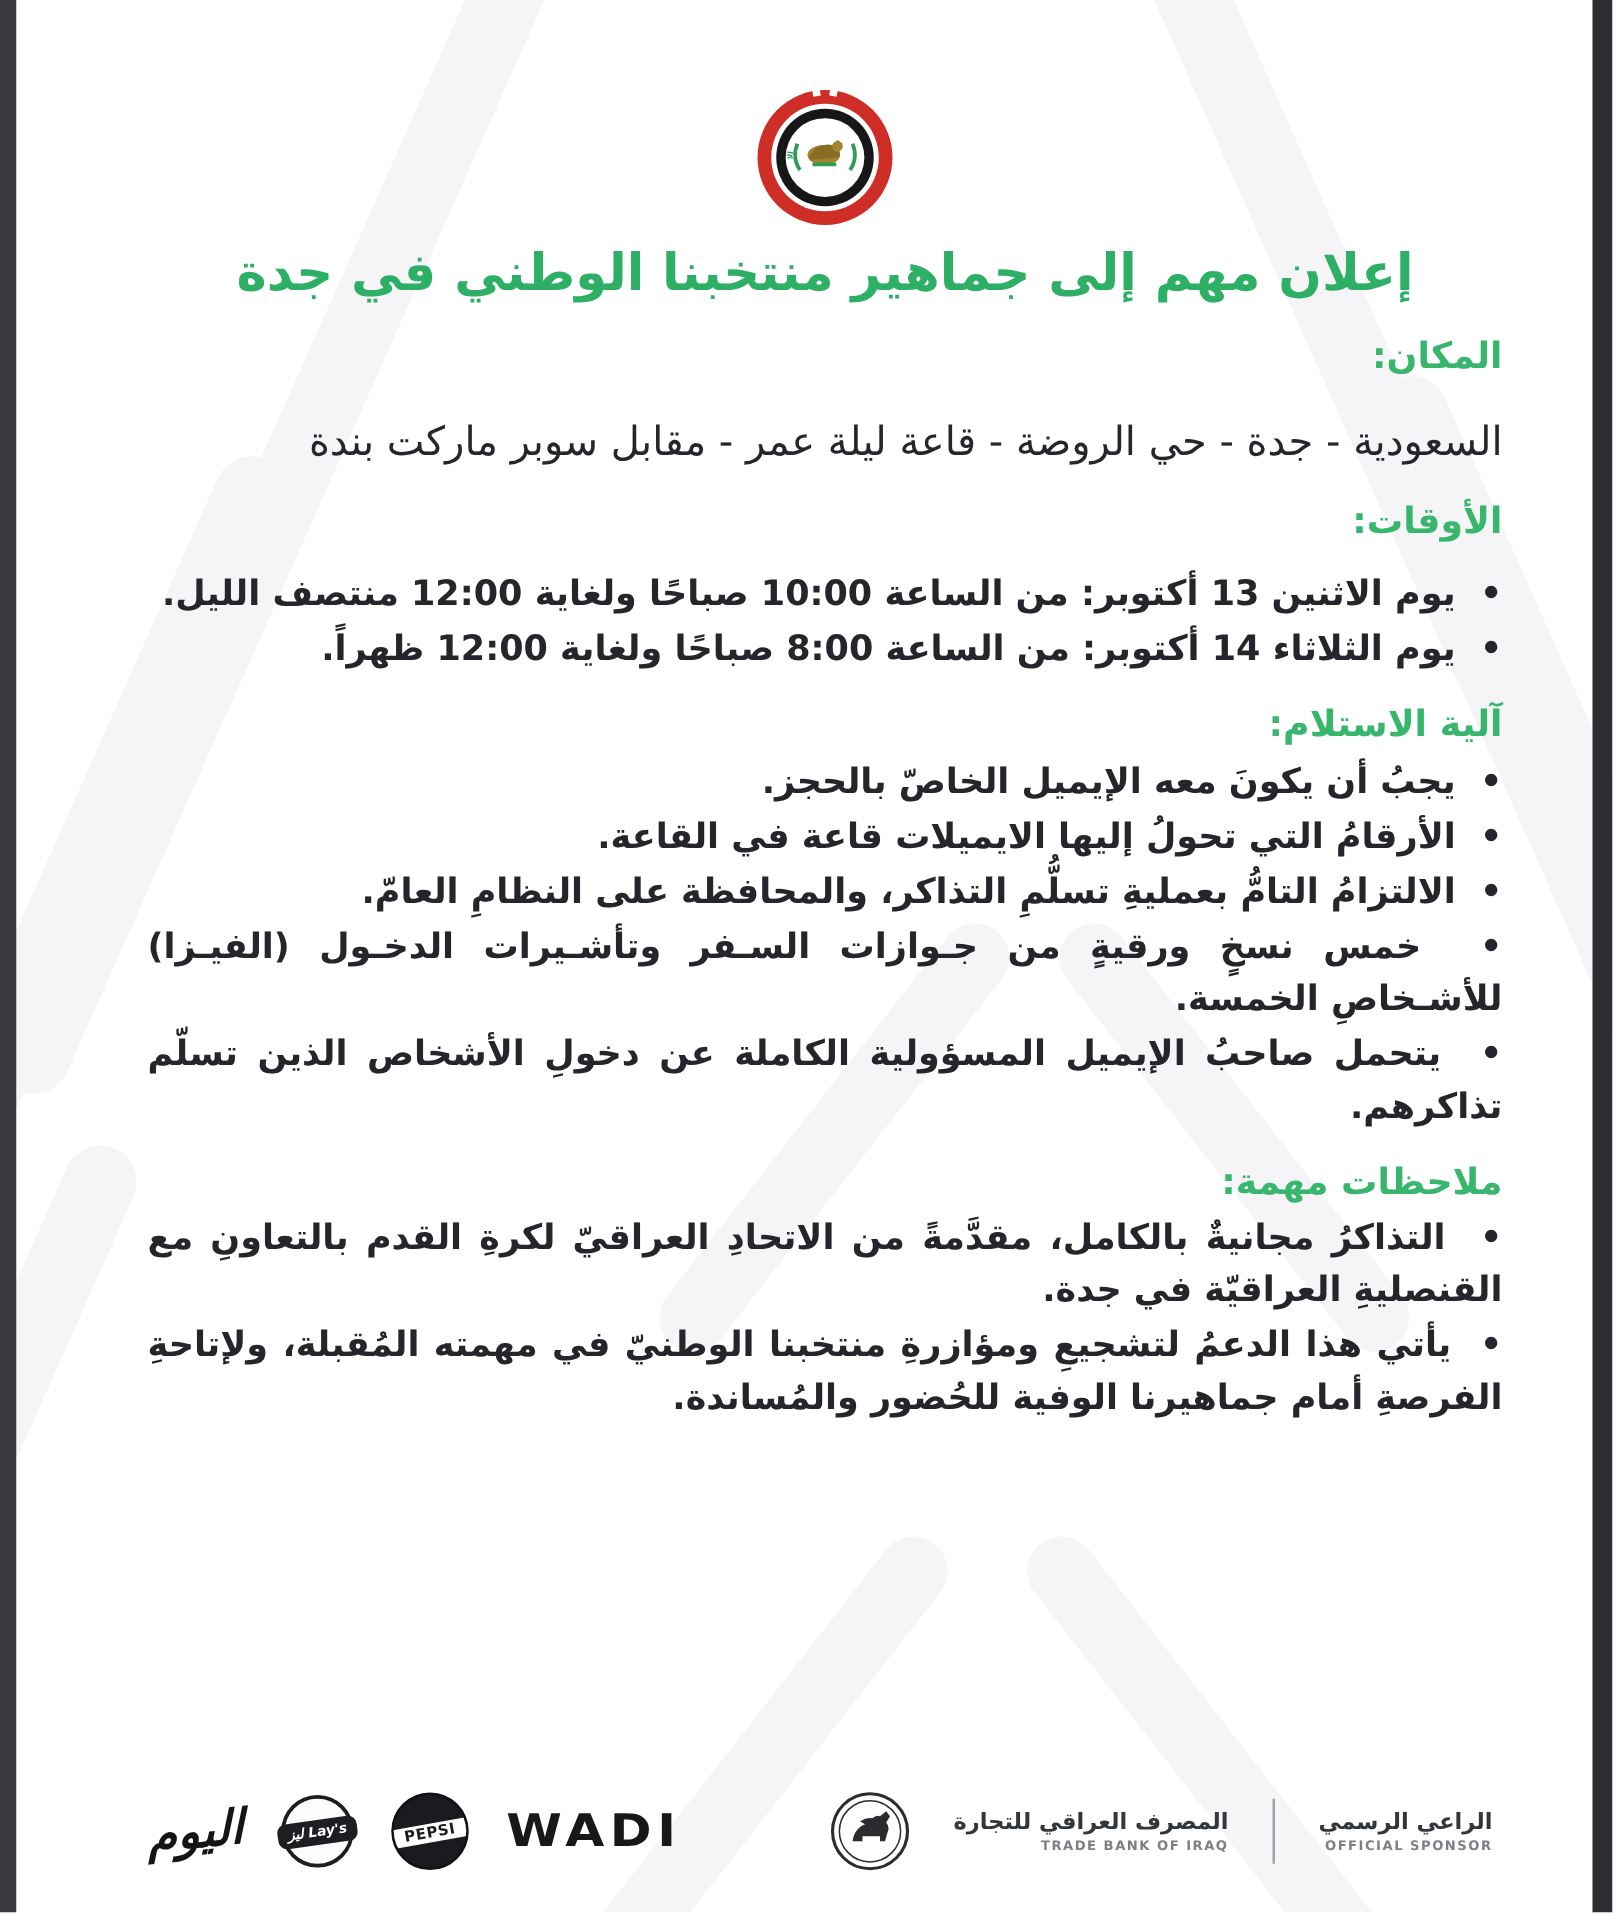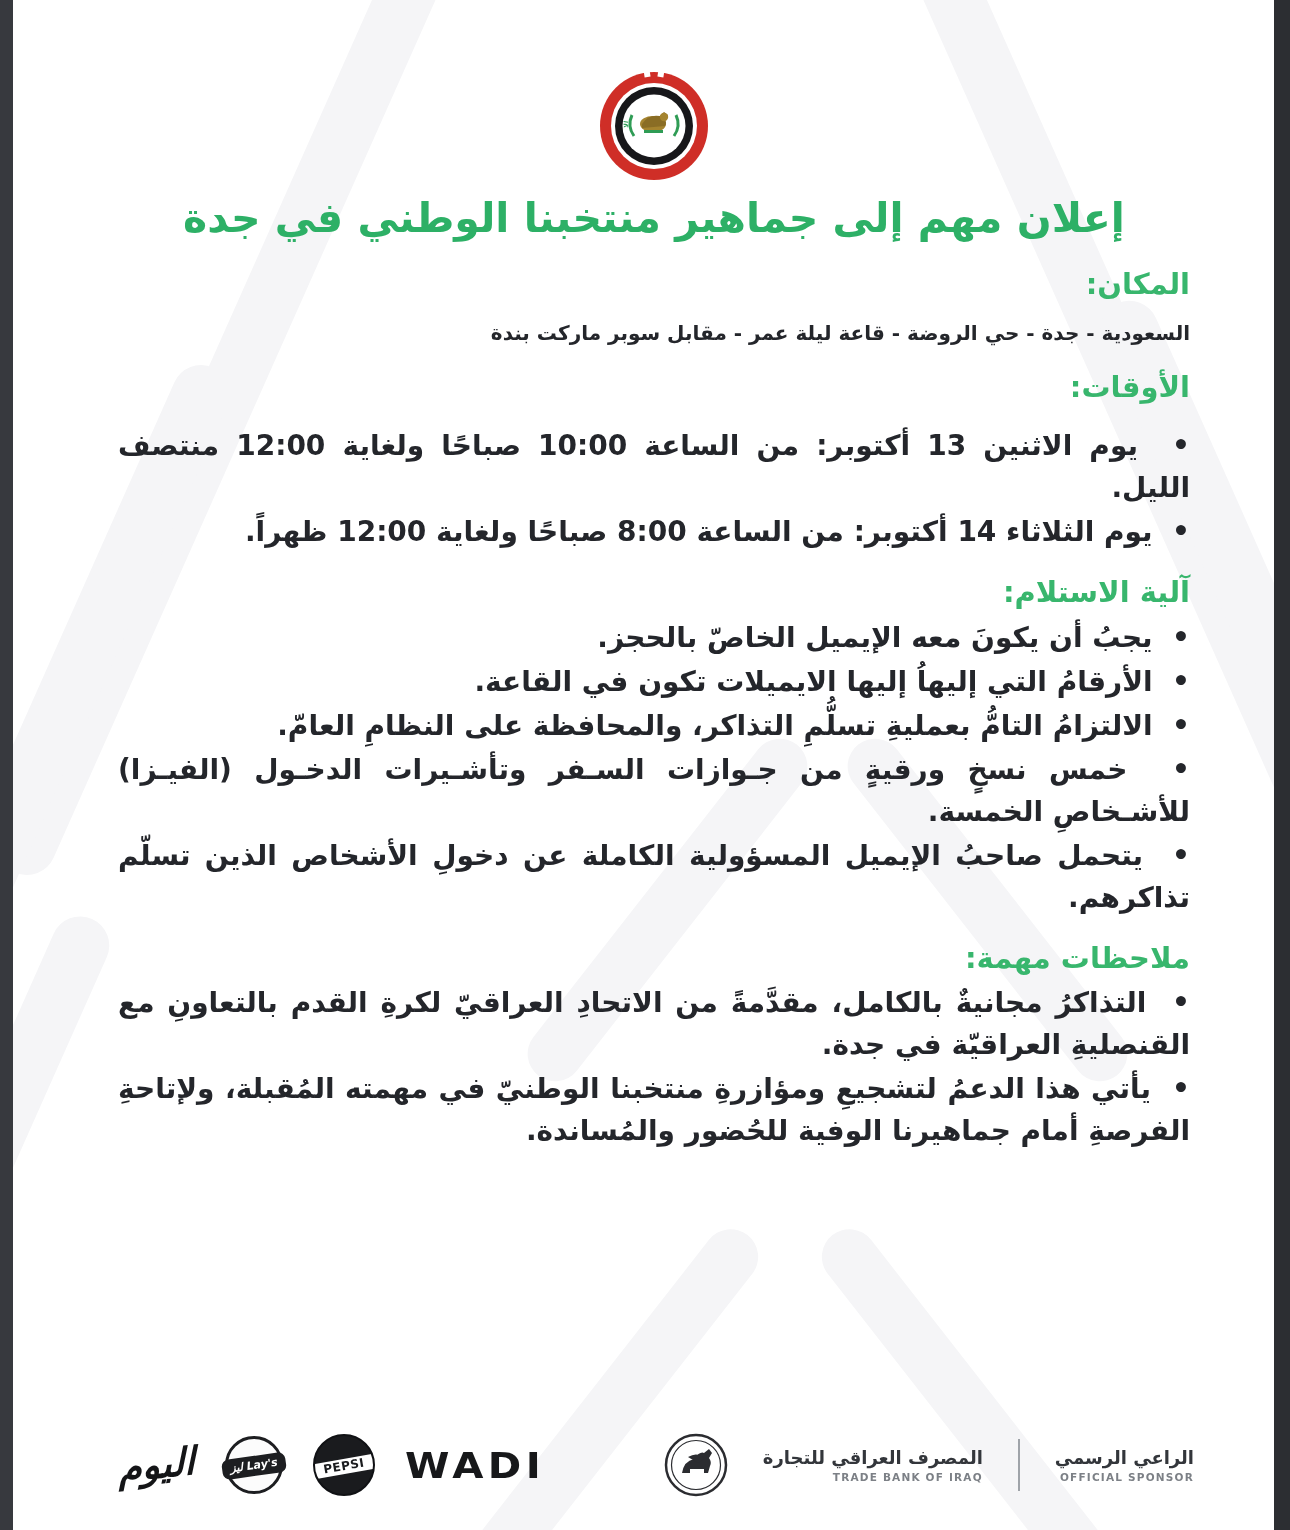--- a/index.html
+++ b/index.html
@@ -11,39 +11,39 @@
   
   .edge { position:absolute; top:0; bottom:0; z-index:6; }
   .edge-left  { left:0;  width:13px; background:#37393e; }
   .edge-right { right:0; width:16px; background:#2c2e32; }
 
   
   .wm { position:absolute; inset:0; z-index:0; overflow:hidden; }
   .wm-bar { position:absolute; background:#f5f5f7; border-radius:60px; }
 
   .page {
-    position:absolute; left:118px; right:100px; top:0; z-index:2;
+    position:absolute; left:118px; right:88px; top:0; z-index:2;
     direction:rtl; text-align:right; color:#24262b;
   }
 
   .fa-logo { display:block; width:112px; height:112px; margin:70px auto 0; }
 
   .title {
     margin-top:10px; text-align:center;
     color:#2db066; font-size:41px; font-weight:800; line-height:1.3;
   }
 
   .intro {
     margin-top:20px; font-size:28px; font-weight:700;
     line-height:1.5; text-align:justify;
   }
 
   .sec-heading { margin-top:18px; font-size:29px; font-weight:700; color:#38b66d; line-height:1.5; }
 
-  .plain-line { margin-top:11px; font-size:20px; font-weight:700; line-height:1.5; }
+  .plain-line { margin-top:22px; font-size:32px; font-weight:400; line-height:1.5; }
 
   .bullet {
     margin-top:2px; font-size:28px; font-weight:700;
     line-height:1.5; text-align:justify;
   }
   .bullet::before { content:"\2022\00a0\00a0"; color:#24262b; }
 
   
   .footer {
     position:absolute; left:118px; right:96px; top:1422px; height:86px; z-index:3;
@@ -137,21 +137,21 @@
 
   <div class="sec-heading">المكان:</div>
   <div class="plain-line">السعودية - جدة - حي الروضة - قاعة ليلة عمر - مقابل سوبر ماركت بندة</div>
 
   <div class="sec-heading">الأوقات:</div>
   <div class="bullet" style="margin-top:16px">يوم الاثنين 13 أكتوبر: من الساعة 10:00 صباحًا ولغاية 12:00 منتصف الليل.</div>
   <div class="bullet">يوم الثلاثاء 14 أكتوبر: من الساعة 8:00 صباحًا ولغاية 12:00 ظهراً.</div>
 
   <div class="sec-heading">آلية الاستلام:</div>
   <div class="bullet">يجبُ أن يكونَ معه الإيميل الخاصّ بالحجز.</div>
-  <div class="bullet">الأرقامُ التي إليهاُ إليها الايميلات تكون في القاعة.</div>
+  <div class="bullet">الأرقامُ التي تحولُ إليها الايميلات قاعة في القاعة.</div>
   <div class="bullet">الالتزامُ التامُّ بعمليةِ تسلُّمِ التذاكر، والمحافظة على النظامِ العامّ.</div>
   <div class="bullet">خمس نسخٍ ورقيةٍ من جـوازات السـفر وتأشـيرات الدخـول (الفيـزا) للأشـخاصِ الخمسة.</div>
   <div class="bullet">يتحمل صاحبُ الإيميل المسؤولية الكاملة عن دخولِ الأشخاص الذين تسلّم تذاكرهم.</div>
 
   <div class="sec-heading">ملاحظات مهمة:</div>
   <div class="bullet">التذاكرُ مجانيةٌ بالكامل، مقدَّمةً من الاتحادِ العراقيّ لكرةِ القدم بالتعاونِ مع القنصليةِ العراقيّة في جدة.</div>
   <div class="bullet">يأتي هذا الدعمُ لتشجيعِ ومؤازرةِ منتخبنا الوطنيّ في مهمته المُقبلة، ولإتاحةِ الفرصةِ أمام جماهيرنا الوفية للحُضور والمُساندة.</div>
 
 </div>
 

